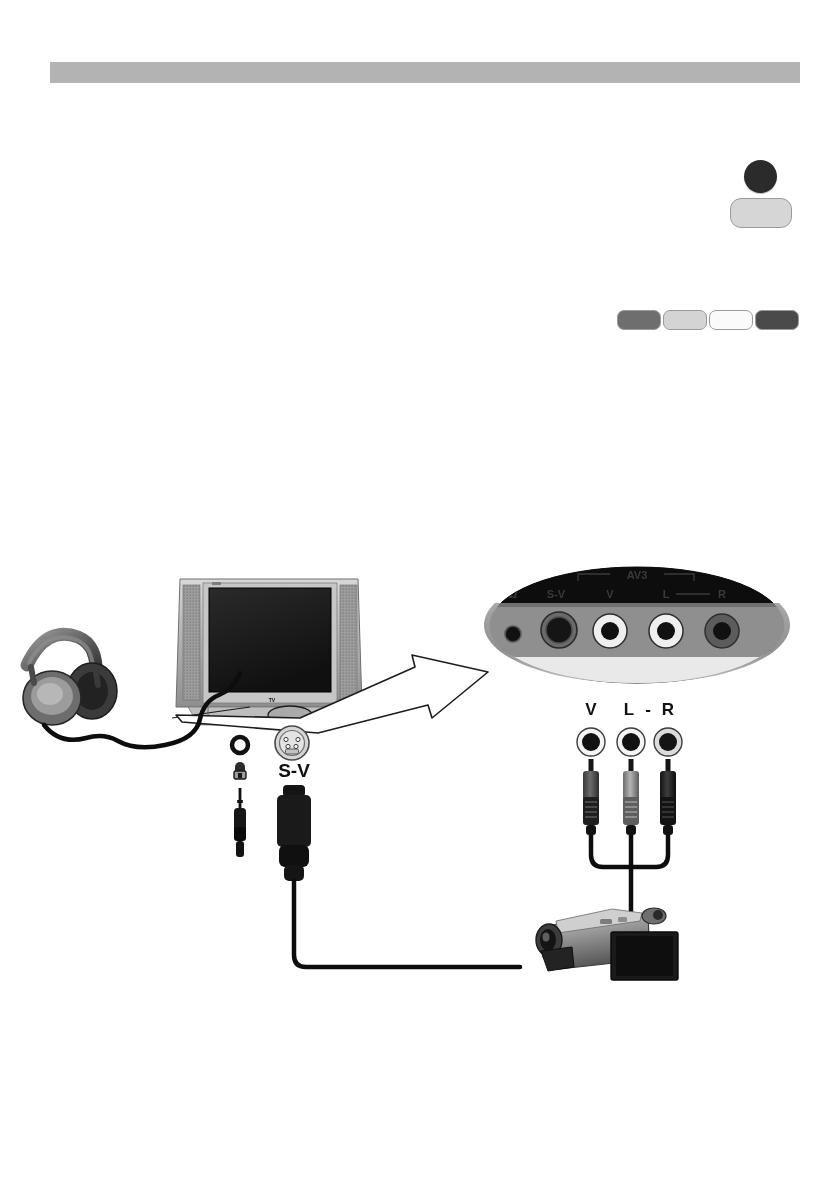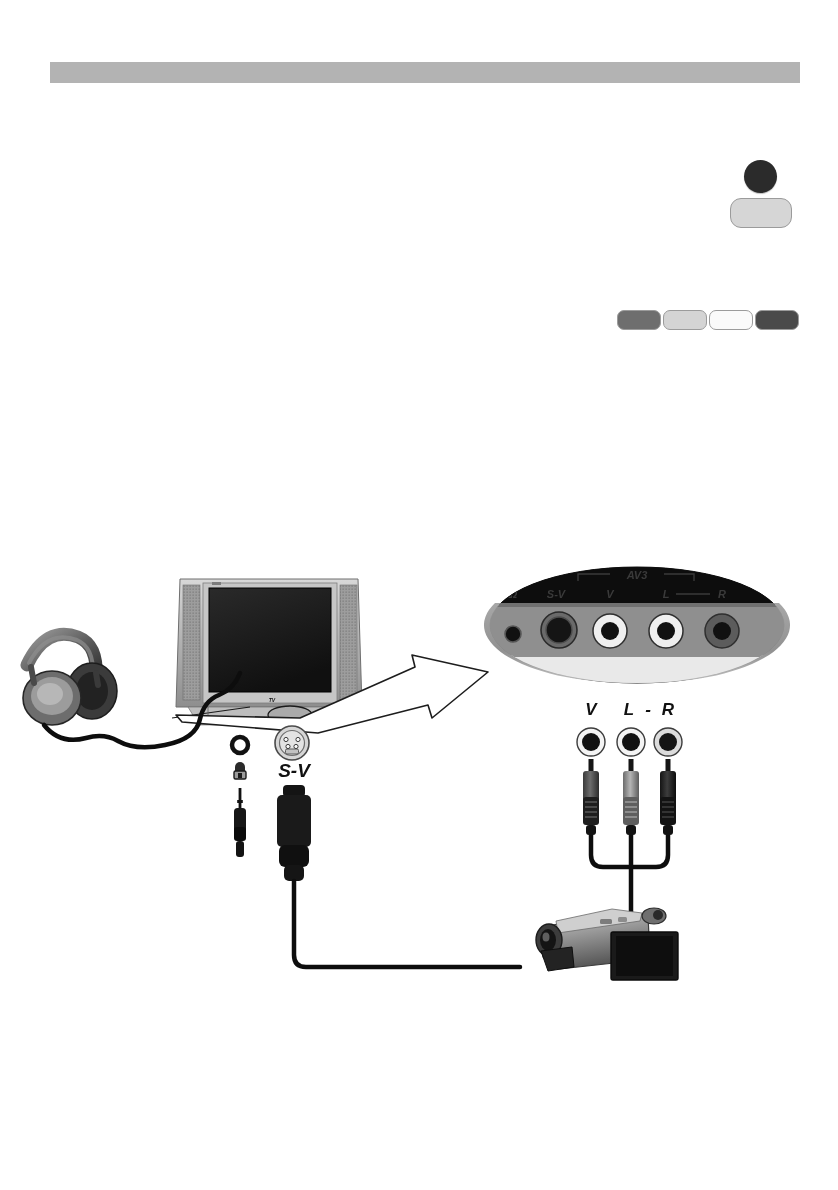--- a/index.html
+++ b/index.html
@@ -72,21 +72,20 @@
     box-sizing: border-box;
   }
 
   
   #diagram {
     position: absolute;
     left: 0;
     top: 555px;
     width: 668px;
     height: 460px;
-    font-style: italic;
   }
   #diagram svg { display: block; }
 
   .lbl {
     font-family: "Liberation Sans", sans-serif;
     font-weight: bold;
     fill: #111111;
   }
   .lbl-panel {
     font-family: "Liberation Sans", sans-serif;

